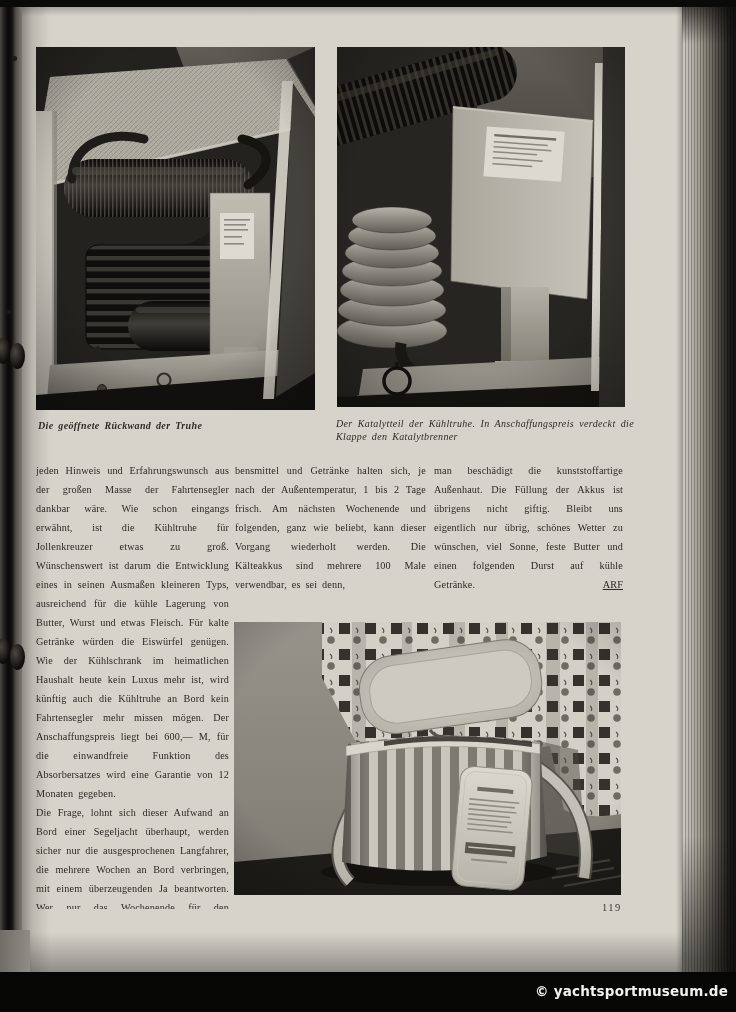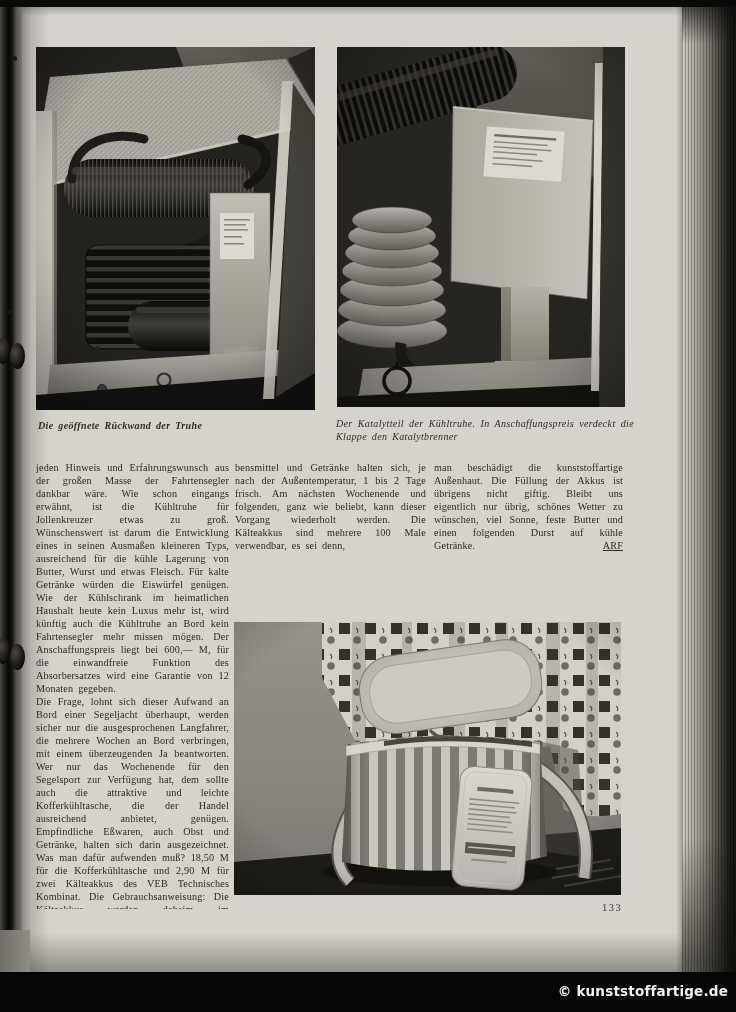--- a/index.html
+++ b/index.html
@@ -39,21 +39,21 @@
   figure.photo{position:absolute;margin:0;padding:0;}
   figure.photo svg{display:block;}
   .photo1{left:36px;top:47px;width:279px;height:363px;}
   .photo2{left:337px;top:47px;width:288px;height:360px;}
   .photo3{left:234px;top:622px;width:387px;height:273px;}
   .cap{position:absolute;font-style:italic;font-size:10px;line-height:12.6px;color:#2e2c28;
        letter-spacing:.35px;word-spacing:2px;}
   .cap1{left:38px;top:420px;width:285px;font-weight:bold;}
   .cap2{left:336px;top:418px;width:298px;text-align:justify;}
   .cap3{left:233px;top:577px;width:417px;text-align:justify;}
-  .col{position:absolute;font-size:10.2px;line-height:13px;color:#2a2925;
+  .col{position:absolute;font-size:10.2px;line-height:19px;color:#2a2925;
        text-align:justify;letter-spacing:.15px;word-spacing:2.2px;}
   .col p{margin:0;}
   .col1{left:36px;top:461px;width:193px;height:448px;overflow:hidden;}
   .col2{left:235px;top:461px;width:191px;}
   .col3{left:434px;top:461px;width:189px;}
   .sig{float:right;text-decoration:underline;}
   .pageno{position:absolute;left:602px;top:902px;font-size:10.5px;color:#3a3833;letter-spacing:1.5px;}
 </style>
 </head>
 <body>
@@ -318,19 +318,19 @@
         <rect x="233" y="203" width="40" height="1.6" fill="#8f8c83"></rect>
         <rect x="233" y="208" width="46" height="1.6" fill="#8f8c83"></rect>
         <rect x="233" y="222" width="50" height="11" fill="#5a574f"></rect>
         <rect x="236" y="226" width="44" height="1.5" fill="#c6c3ba"></rect>
         <rect x="240" y="238" width="36" height="2" fill="#8f8c83"></rect>
       </g>
       <rect width="387" height="273" fill="url(#p3vin)"></rect>
     </svg>
   </figure>
 
-  <div class="pageno">133</div>
+  <div class="pageno">119</div>
 
   <div class="bottom-bar">
-    <span class="watermark">© kunststoffartige.de</span>
+    <span class="watermark">© yachtsportmuseum.de</span>
   </div>
 
 </div>
 
 </body></html>

